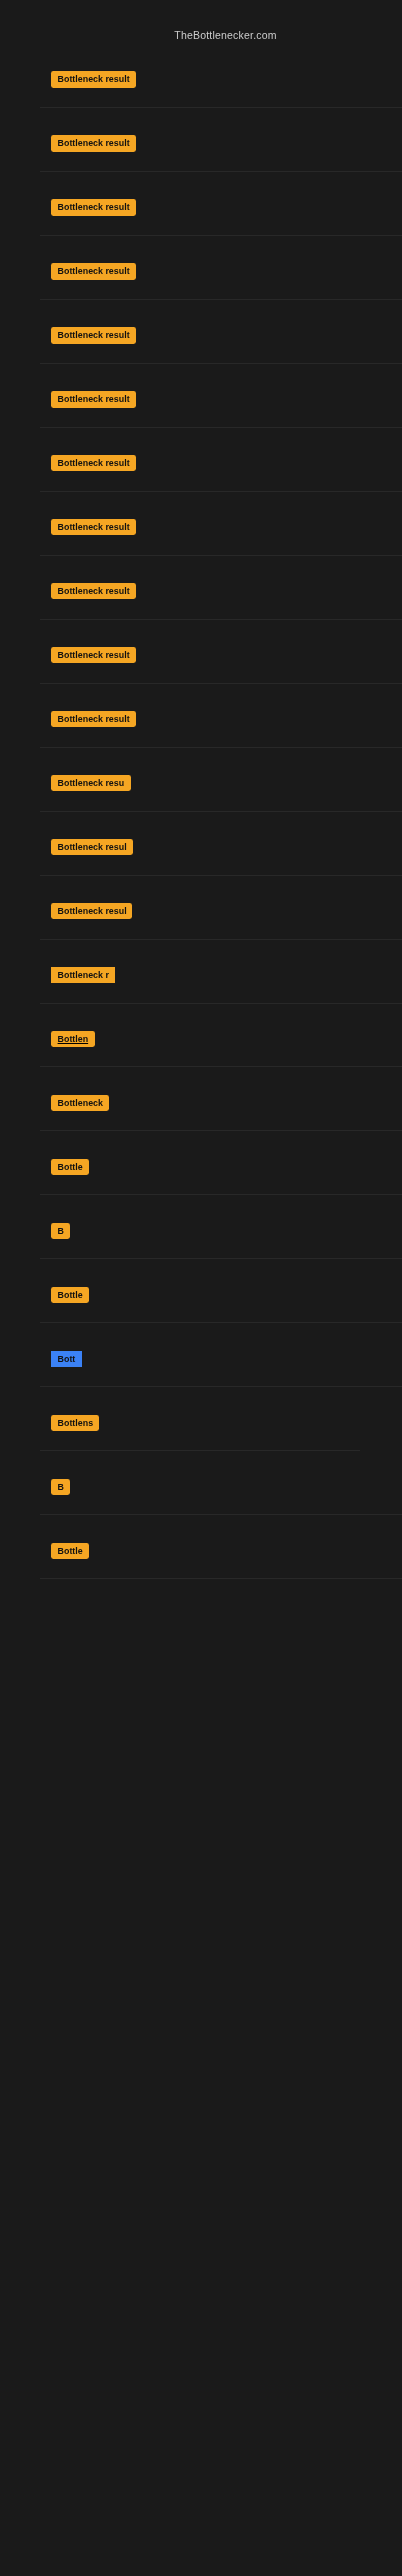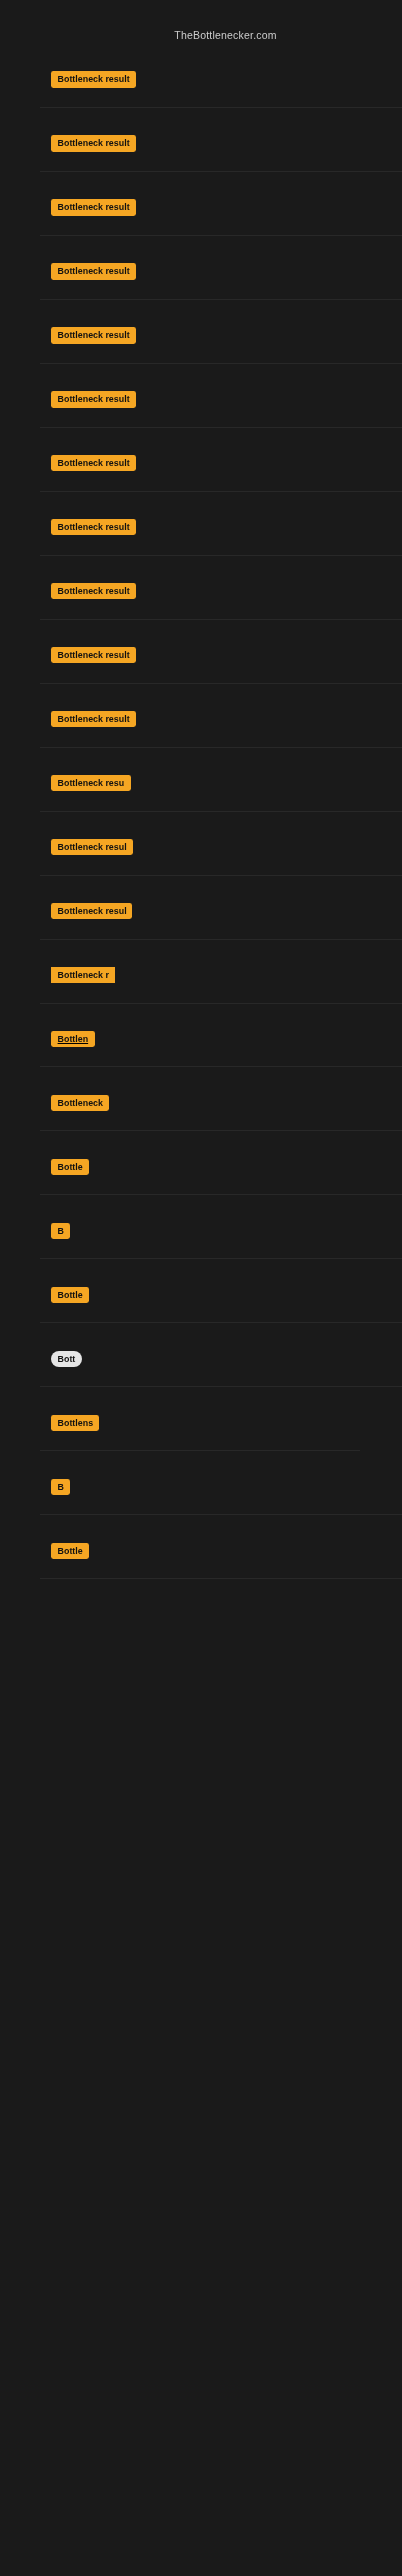--- a/index.html
+++ b/index.html
@@ -82,21 +82,21 @@
       <div style="display: flex; align-items: flex-start; width: 403px; padding: 11.3px 3.2px; border-bottom: 0.8px solid rgb(40, 40, 40);">
         <div style="display: inline-block; background-color: rgb(245, 166, 35); color: rgb(17, 17, 17); font-size: 8.9px; font-weight: bold; padding: 3.2px 6.4px; border-radius: 2.4px; white-space: nowrap; overflow: hidden; max-width: 47px; cursor: pointer;">Bottle</div>
       </div>
       <div style="display: flex; align-items: flex-start; width: 403px; padding: 11.3px 3.2px; border-bottom: 0.8px solid rgb(40, 40, 40);">
         <div style="display: inline-block; background-color: rgb(245, 166, 35); color: rgb(17, 17, 17); font-size: 8.9px; font-weight: bold; padding: 3.2px 6.4px; border-radius: 2.4px; white-space: nowrap; overflow: hidden; max-width: 22.5px; cursor: pointer;">B</div>
       </div>
       <div style="display: flex; align-items: flex-start; width: 403px; padding: 11.3px 3.2px; border-bottom: 0.8px solid rgb(40, 40, 40);">
         <div style="display: inline-block; background-color: rgb(245, 166, 35); color: rgb(17, 17, 17); font-size: 8.9px; font-weight: bold; padding: 3.2px 6.4px; border-radius: 2.4px; white-space: nowrap; overflow: hidden; max-width: 47px; cursor: pointer;">Bottle</div>
       </div>
       <div style="display: flex; align-items: flex-start; width: 403px; padding: 11.3px 3.2px; border-bottom: 0.8px solid rgb(40, 40, 40);">
-        <div style="display: inline-block; background-color: #e5e5e5; color: rgb(17, 17, 17); font-size: 8.9px; font-weight: bold; padding: 3.2px 6.4px; border-radius: 8px; white-space: nowrap; overflow: hidden; max-width: 36px; cursor: pointer;">Bott</div>
+        <div style="display: inline-block; background-color: #3b82f6; color: rgb(17, 17, 17); font-size: 8.9px; font-weight: bold; padding: 3.2px 6.4px; border-radius: 0; white-space: nowrap; overflow: hidden; max-width: 36px; cursor: pointer;">Bott</div>
       </div>
       <div style="display: flex; align-items: flex-end; width: 320px; padding: 11.3px 3.2px; border-bottom: 0.8px solid rgb(40, 40, 40);">
         <div style="display: inline-block; background-color: rgb(245, 166, 35); color: rgb(17, 17, 17); font-size: 8.9px; font-weight: bold; padding: 3.2px 6.4px; border-radius: 2.4px; white-space: nowrap; overflow: hidden; max-width: 52px; cursor: pointer;">Bottlens</div>
       </div>
       <div style="display: flex; align-items: flex-start; width: 403px; padding: 11.3px 3.2px; border-bottom: 0.8px solid rgb(40, 40, 40);">
         <div style="display: inline-block; background-color: rgb(245, 166, 35); color: rgb(17, 17, 17); font-size: 8.9px; font-weight: bold; padding: 3.2px 6.4px; border-radius: 2.4px; white-space: nowrap; overflow: hidden; max-width: 20px; cursor: pointer;">B</div>
       </div>
       <div style="display: flex; align-items: flex-start; width: 403px; padding: 11.3px 3.2px; border-bottom: 0.8px solid rgb(40, 40, 40);">
         <div style="display: inline-block; background-color: rgb(245, 166, 35); color: rgb(17, 17, 17); font-size: 8.9px; font-weight: bold; padding: 3.2px 6.4px; border-radius: 2.4px; white-space: nowrap; overflow: hidden; max-width: 47px; cursor: pointer;">Bottle</div>
       </div>

